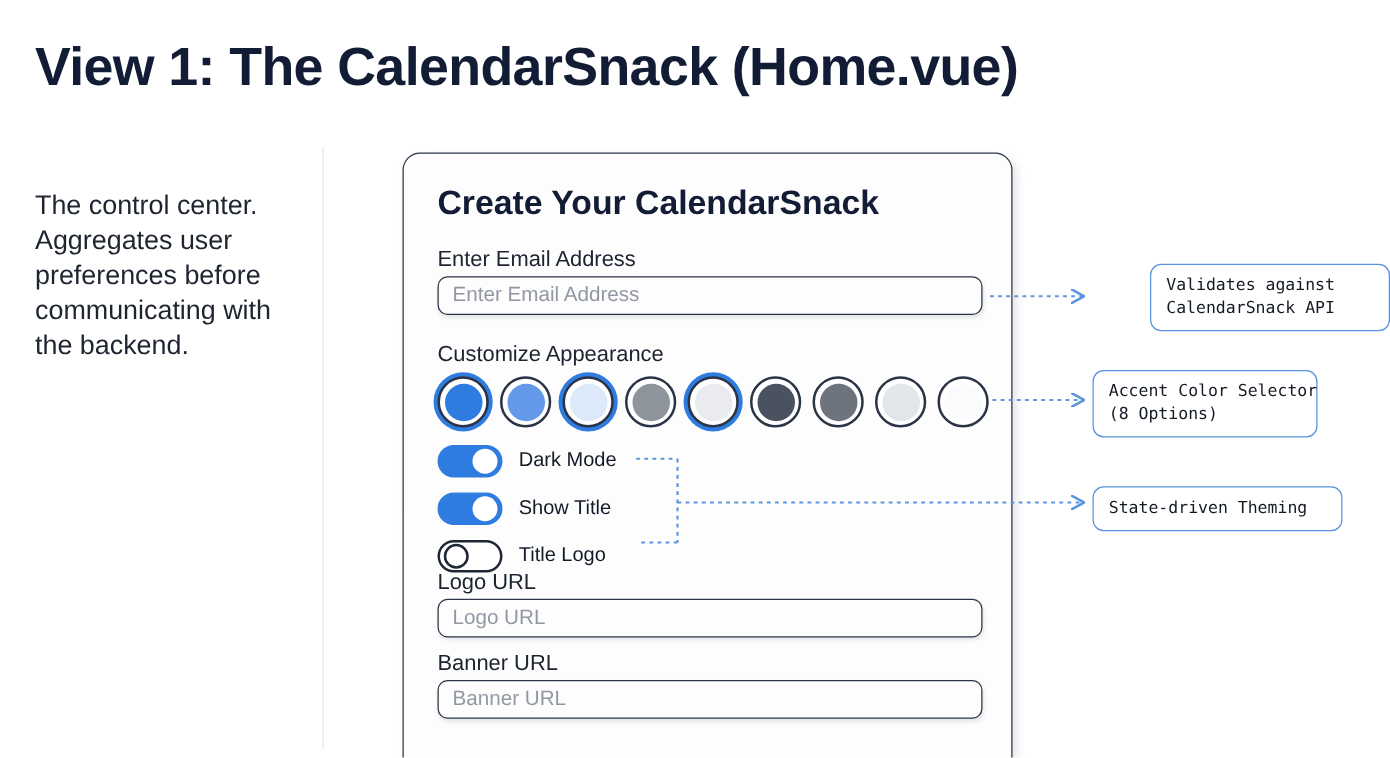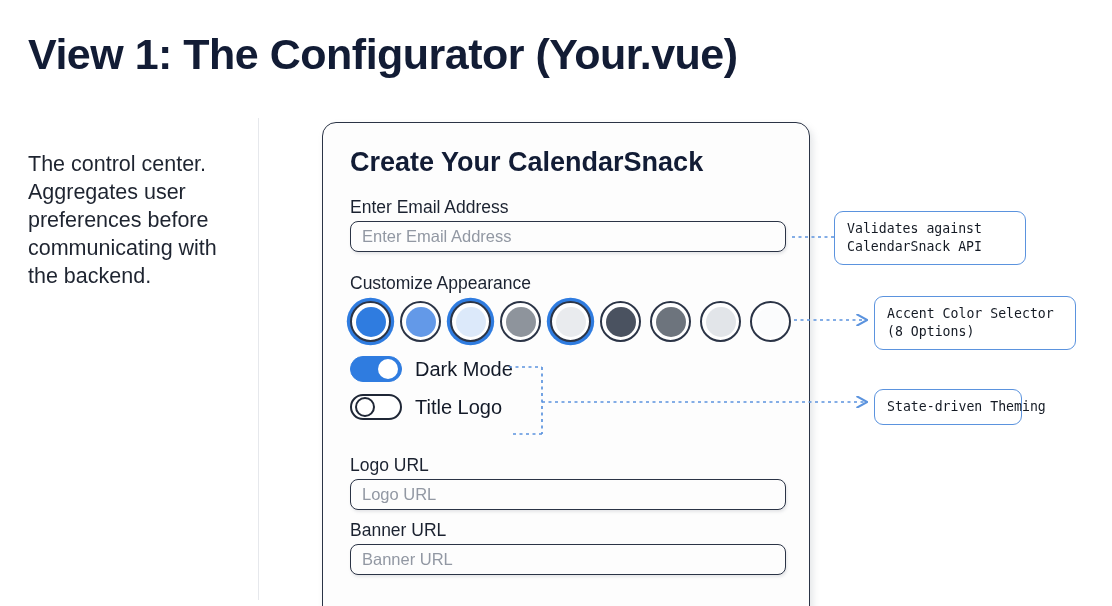--- a/index.html
+++ b/index.html
@@ -159,21 +159,21 @@
     transform: translateY(-50%);
     width: 20px;
     height: 20px;
     border-radius: 50%;
     background: #ffffff;
   }
   .toggle.on .knob { right: 3px; }
   .toggle.off .knob { left: 3px; border: 2px solid #1f2736; box-sizing: border-box; }
   .toggle-label {
     margin-left: 13px;
-    font-size: 20px;
+    font-size: 16px;
     color: #131a28;
     white-space: nowrap;
   }
 
   
   .callout {
     position: absolute;
     border: 1.6px solid #5b93de;
     border-radius: 9px;
     background: #ffffff;
@@ -192,21 +192,21 @@
     left: 0;
     top: 0;
     width: 1112px;
     height: 606px;
     pointer-events: none;
   }
 </style>
 </head>
 <body>
 
-<div id="page-title">View 1: The Configurator (Your.vue)</div>
+<div id="page-title">View 1: The CalendarSnack (Home.vue)</div>
 
 <div id="left-desc">The control center. Aggregates user preferences before communicating with the backend.</div>
 <div id="vertical-divider"></div>
 
 <div id="configurator-card">
 
   <div class="card-title">Create Your CalendarSnack</div>
 
   <div class="field-label" style="left:27px; top:74px;">Enter Email Address</div>
   <div class="text-input" style="left:27px; top:98px; width:436px;">Enter Email Address</div>
@@ -260,20 +260,26 @@
         </div>
     </div>
   </div>
 
   <div id="toggle-group">
     <div class="toggle-row">
       <div class="toggle on">
           <div class="knob"></div>
         </div>
       <div class="toggle-label">Dark Mode</div>
+    </div>
+    <div class="toggle-row">
+      <div class="toggle on">
+          <div class="knob"></div>
+        </div>
+      <div class="toggle-label">Show Title</div>
     </div>
     <div class="toggle-row">
       <div class="toggle off">
           <div class="knob"></div>
         </div>
       <div class="toggle-label">Title Logo</div>
     </div>
   </div>
 
   <div class="field-label" style="left:27px; top:332px;">Logo URL</div>
@@ -294,17 +300,17 @@
   <path d="M 792 237 L 866 237" stroke="#5b93de" stroke-width="1.7" stroke-dasharray="3 3.5" fill="none" marker-end="url(#arrow)"></path>
 
   <path d="M 794 320 L 866 320" stroke="#5b93de" stroke-width="1.7" stroke-dasharray="3 3.5" fill="none" marker-end="url(#arrow)"></path>
 
   <path d="M 509 367 L 542 367" stroke="#5b93de" stroke-width="1.7" stroke-dasharray="3 3.5" fill="none"></path>
   <path d="M 513 434 L 542 434" stroke="#5b93de" stroke-width="1.7" stroke-dasharray="3 3.5" fill="none"></path>
   <path d="M 542 367 L 542 434" stroke="#5b93de" stroke-width="1.7" stroke-dasharray="3 3.5" fill="none"></path>
   <path d="M 542 402 L 866 402" stroke="#5b93de" stroke-width="1.7" stroke-dasharray="3 3.5" fill="none" marker-end="url(#arrow)"></path>
 </svg>
 
-<div class="callout" style="left:834px; top:211px; width:192px;">Validates against
+<div class="callout" style="left:920px; top:211px; width:192px;">Validates against
 CalendarSnack API</div>
-<div class="callout" style="left:874px; top:296px; width:202px;">Accent Color Selector
+<div class="callout" style="left:874px; top:296px; width:180px;">Accent Color Selector
 (8 Options)</div>
-<div class="callout" style="left:874px; top:389px; width:148px;">State-driven Theming</div>
+<div class="callout" style="left:874px; top:389px; width:200px;">State-driven Theming</div>
 
 </body></html>

